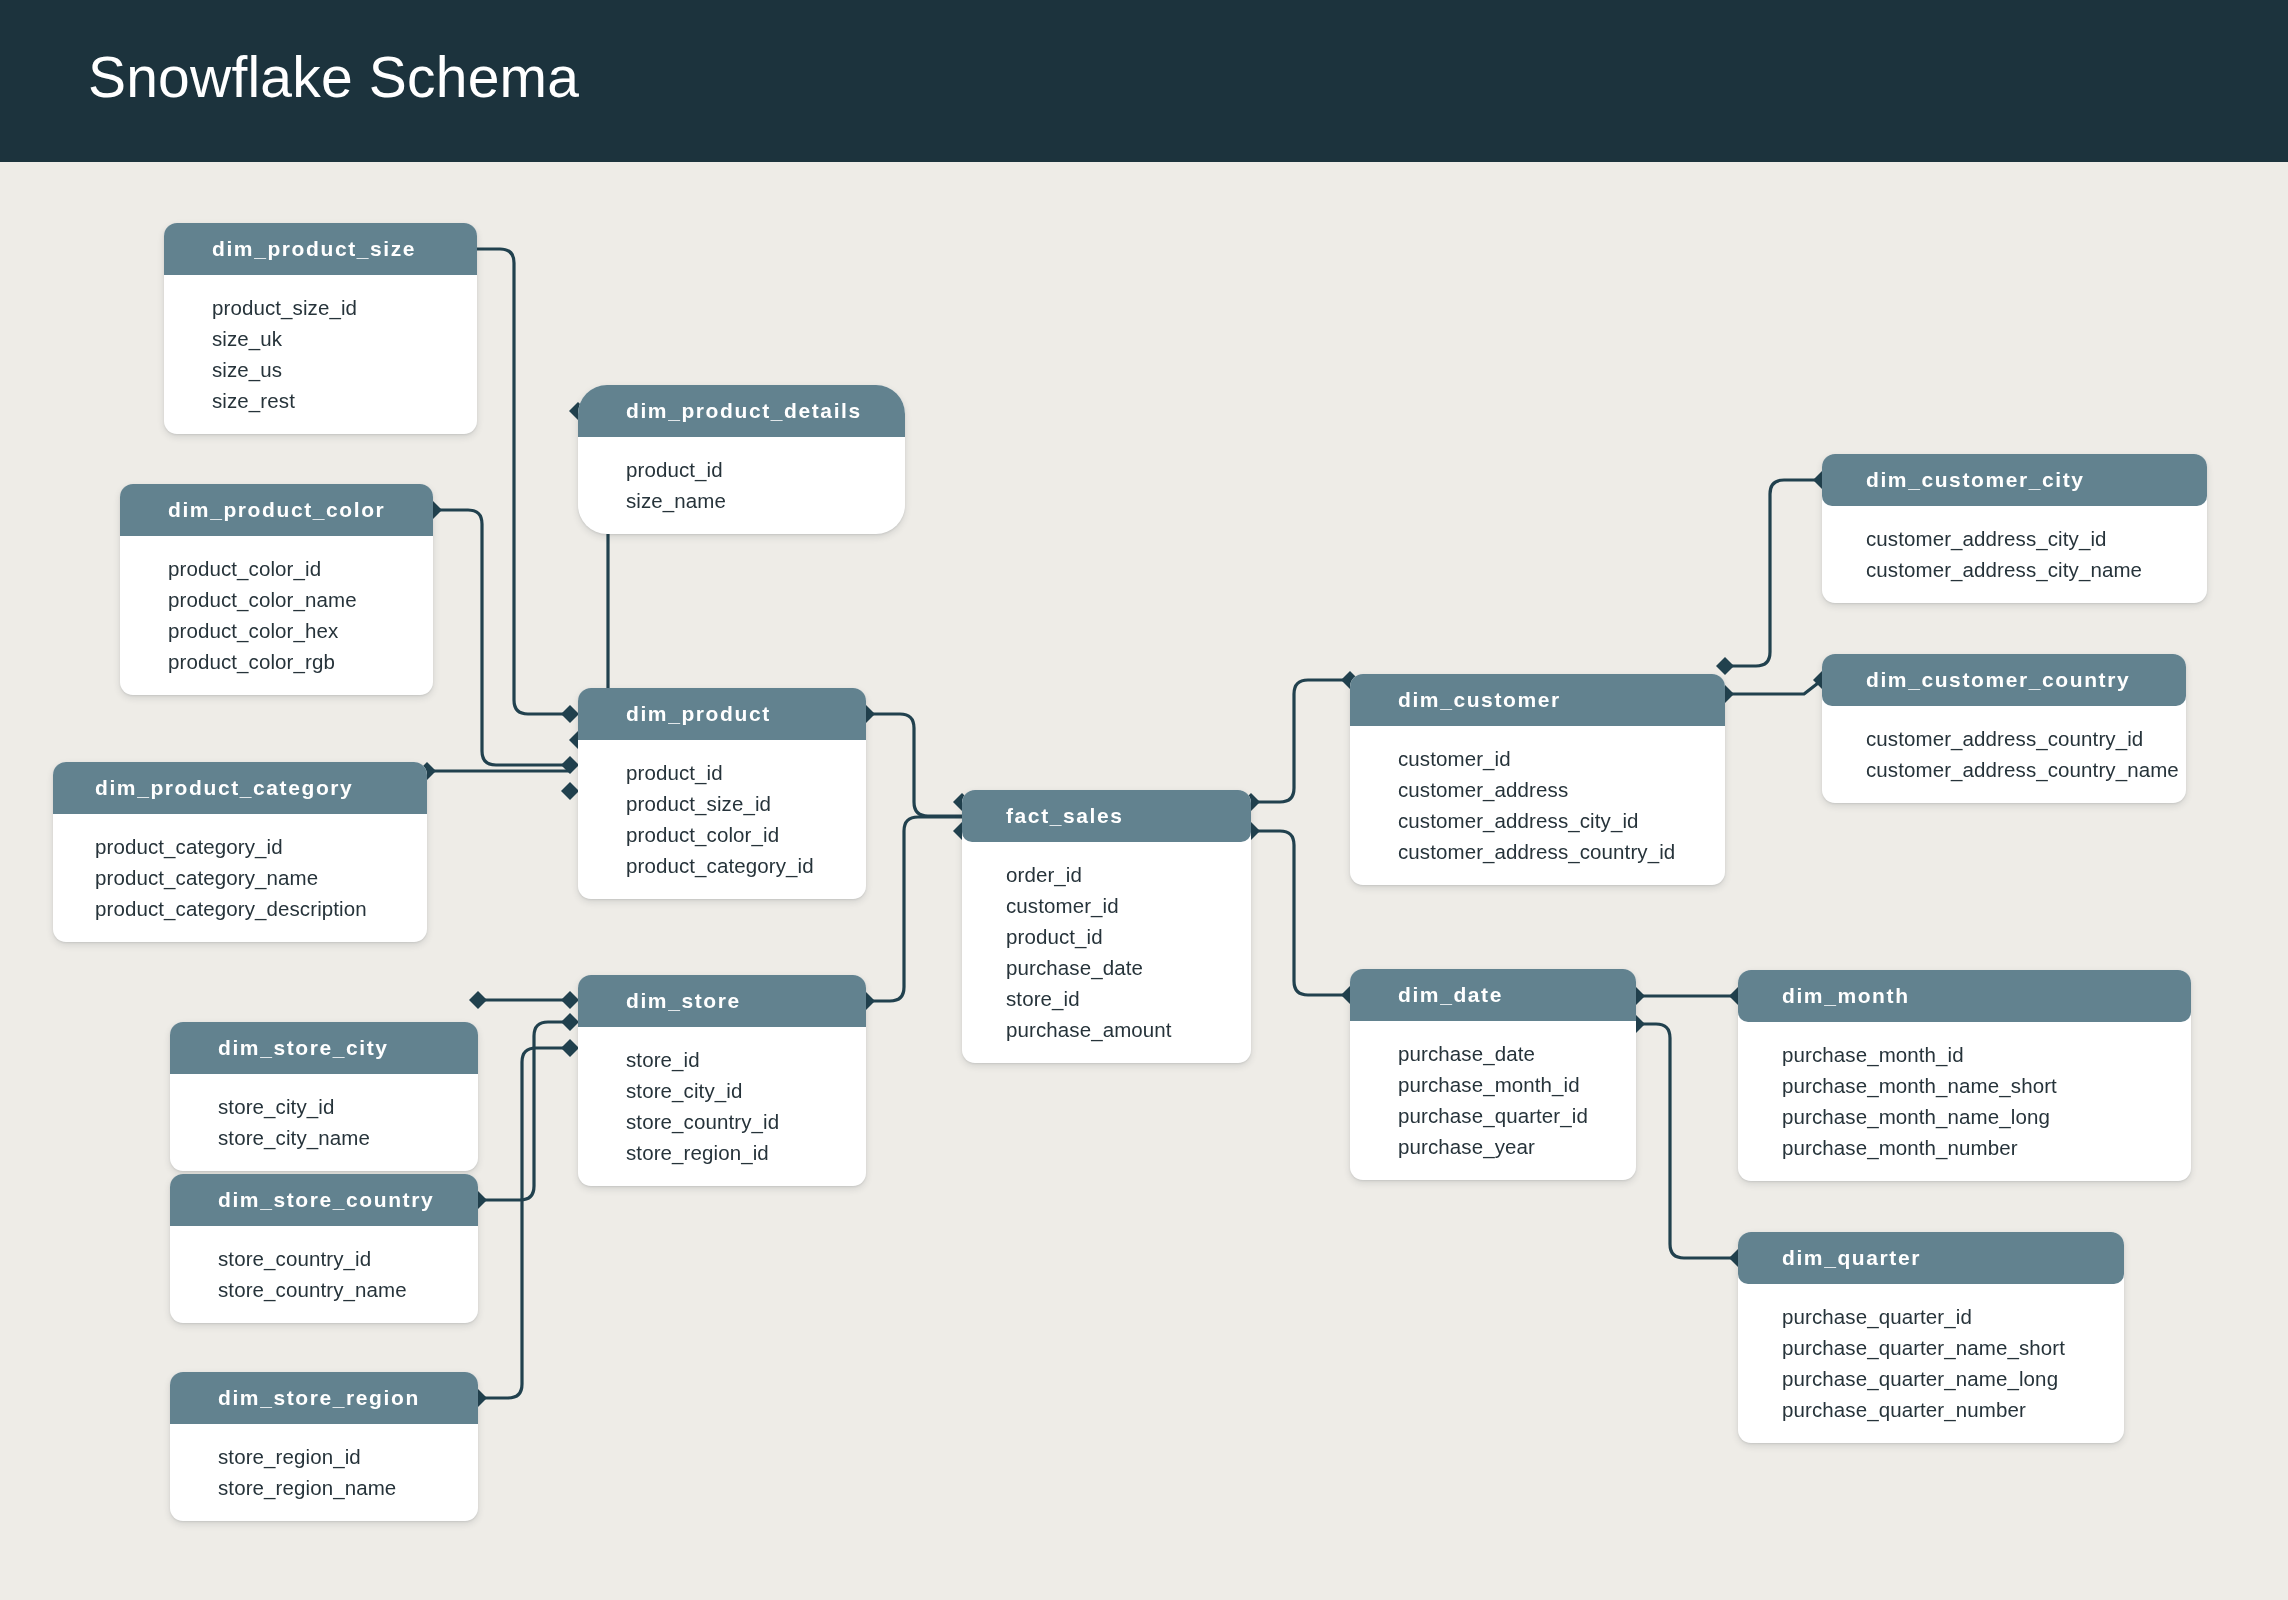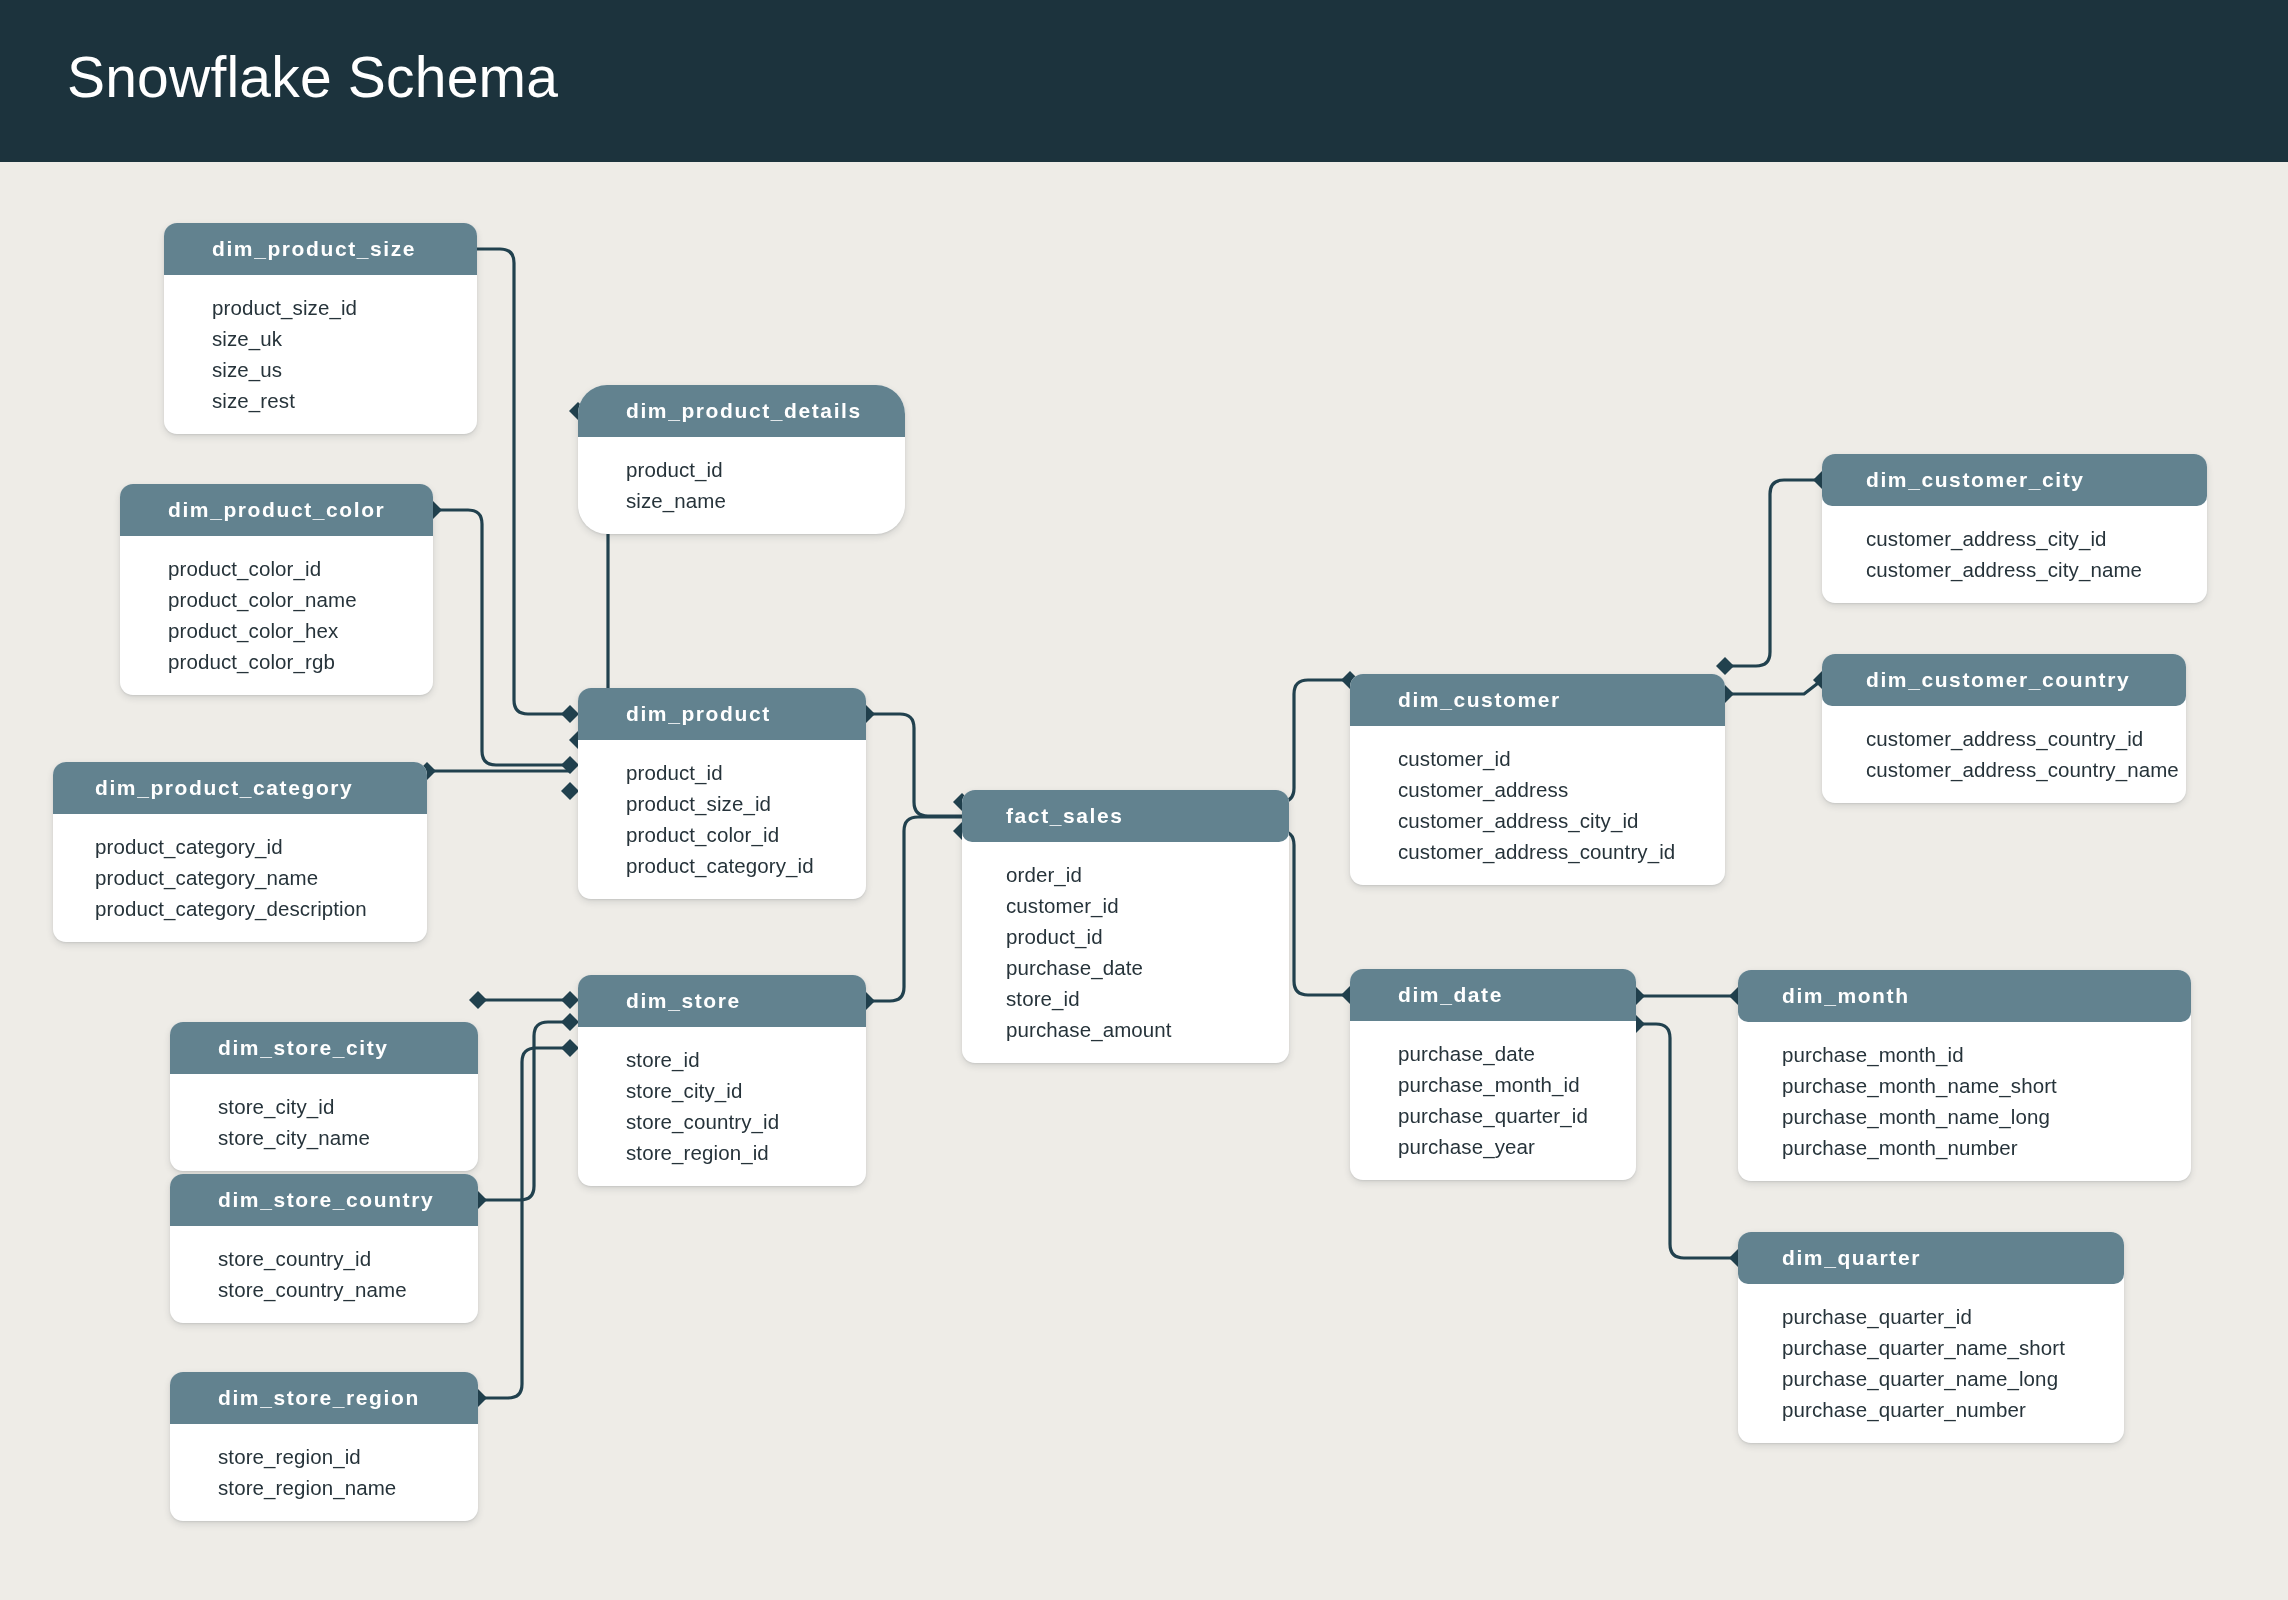--- a/index.html
+++ b/index.html
@@ -15,21 +15,21 @@
     background: #eeece7;
   }
   
   #header {
     position: absolute; left: 0; top: 0;
     width: 2288px; height: 162px;
     background: #1c333d;
   }
   #header-title {
     position: absolute;
-    left: 67px; top: 44px;
+    left: 88px; top: 44px;
     font-size: 57px;
     font-weight: 400;
     color: #ffffff;
     letter-spacing: 0.2px;
     font-family: "Liberation Sans", sans-serif;
   }
   
   #edges {
     position: absolute; left: 0; top: 0;
     width: 2288px; height: 1600px;
@@ -191,21 +191,21 @@
   <div class="entity ind-a" style="left:578px; top:688px; width:288px;">
     <div class="entity-header">dim_product</div>
     <div class="entity-fields">
       <div class="field">product_id</div>
       <div class="field">product_size_id</div>
       <div class="field">product_color_id</div>
       <div class="field">product_category_id</div>
     </div>
   </div>
 
-  <div class="entity ind-b" style="left:962px; top:790px; width:327px;">
+  <div class="entity ind-b" style="left:962px; top:790px; width:289px;">
     <div class="entity-header">fact_sales</div>
     <div class="entity-fields">
       <div class="field">order_id</div>
       <div class="field">customer_id</div>
       <div class="field">product_id</div>
       <div class="field">purchase_date</div>
       <div class="field">store_id</div>
       <div class="field">purchase_amount</div>
     </div>
   </div>

